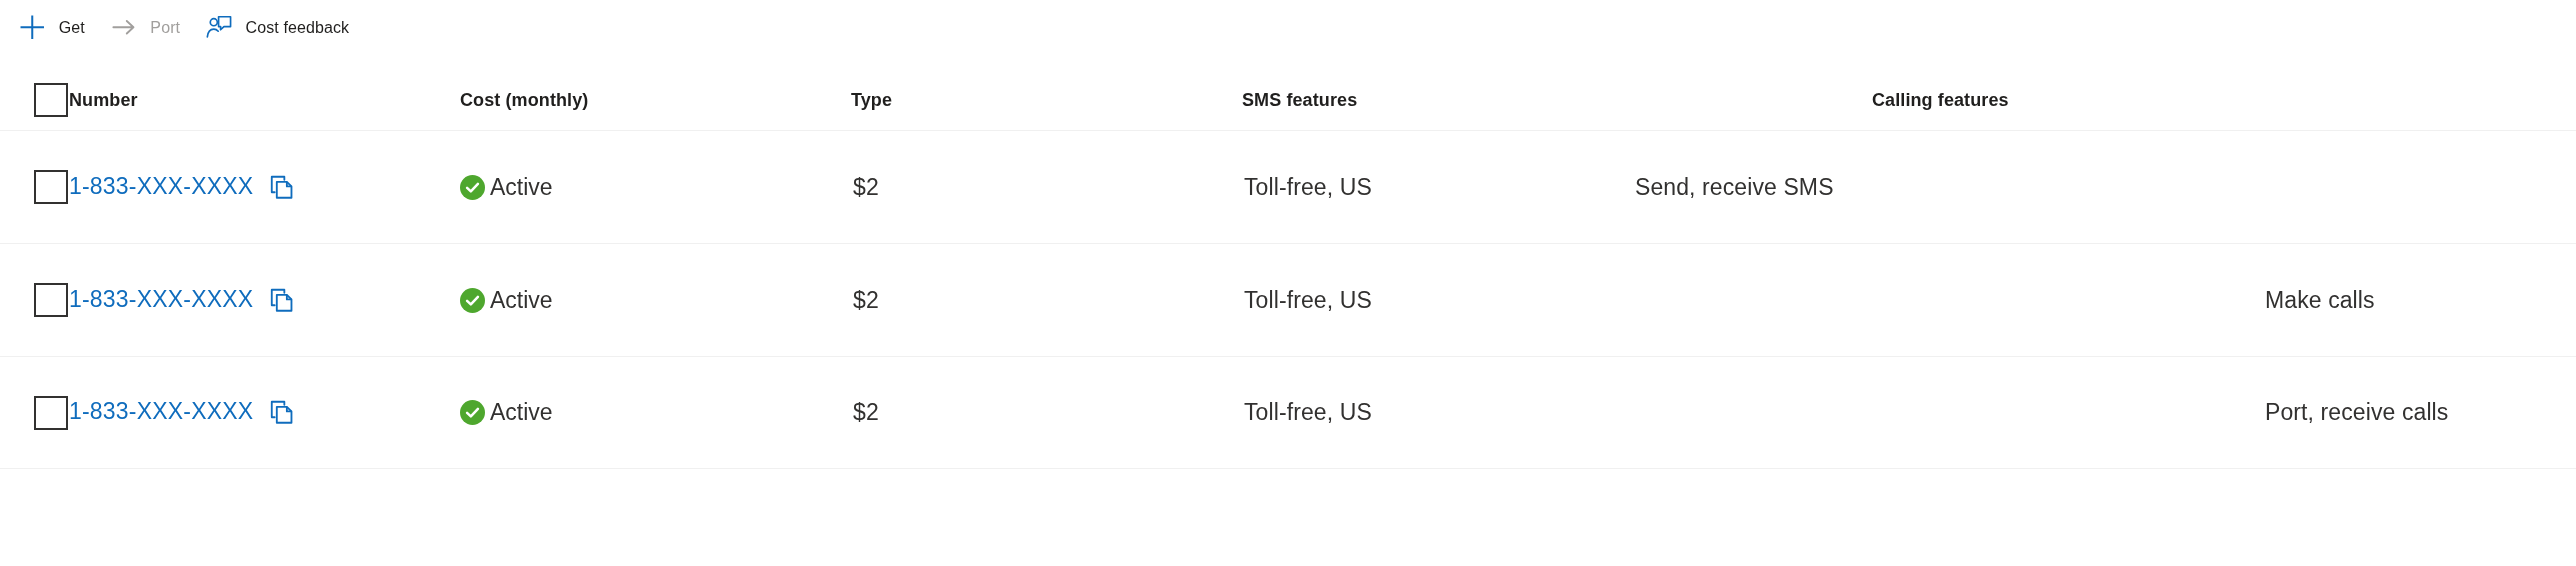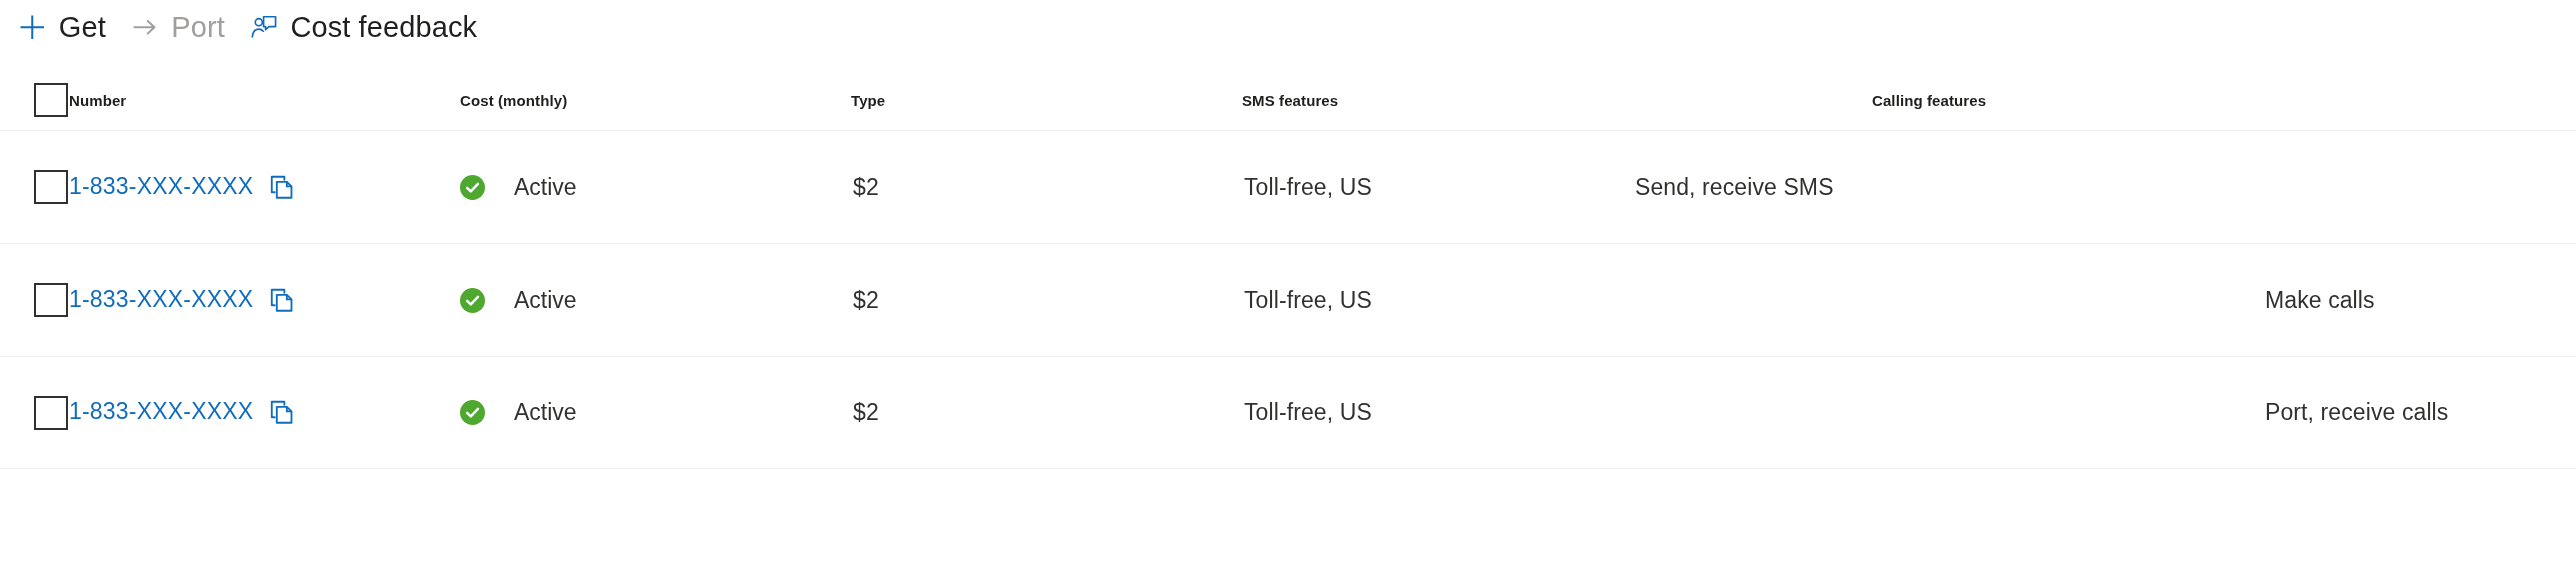--- a/index.html
+++ b/index.html
@@ -46,21 +46,21 @@
     display: flex;
     align-items: center;
     justify-content: center;
     width: 28.5px;
     height: 28.5px;
     flex: none;
   }
   .cmd-icon svg { display: block; }
 
   .cmd-label {
-    font-size: 29px;
+    font-size: 16px;
     line-height: 1;
     color: #201f1e;
     letter-spacing: 0.1px;
   }
   .cmd-item.disabled .cmd-label { color: #a19f9d; }
 
   
   .table {
     width: 2576px;
     margin-top: 15px;
@@ -86,21 +86,21 @@
   
   .col-check  { width: 69px;  padding-left: 34px; flex: none; }
   .col-number { width: 391px; flex: none; }
   .col-status { width: 393px; flex: none; }
   .col-cost   { width: 391px; flex: none; }
   .col-type   { width: 391px; flex: none; }
   .col-sms    { width: 630px; flex: none; }
   .col-call   { width: auto;  flex: 1 1 auto; }
 
   .th {
-    font-size: 15px;
+    font-size: 18px;
     font-weight: bold;
     color: #201f1e;
     letter-spacing: 0.1px;
     white-space: nowrap;
   }
 
   .td {
     font-size: 23px;
     color: #323130;
     letter-spacing: 0.1px;
@@ -137,21 +137,21 @@
     height: 28.5px;
     cursor: pointer;
     flex: none;
   }
   .copy-btn svg { display: block; }
 
   
   .status-cell {
     display: flex;
     align-items: center;
-    gap: 29px;
+    gap: 5px;
   }
   .status-dot {
     width: 25px;
     height: 25px;
     border-radius: 50%;
     display: flex;
     align-items: center;
     justify-content: center;
     flex: none;
   }

